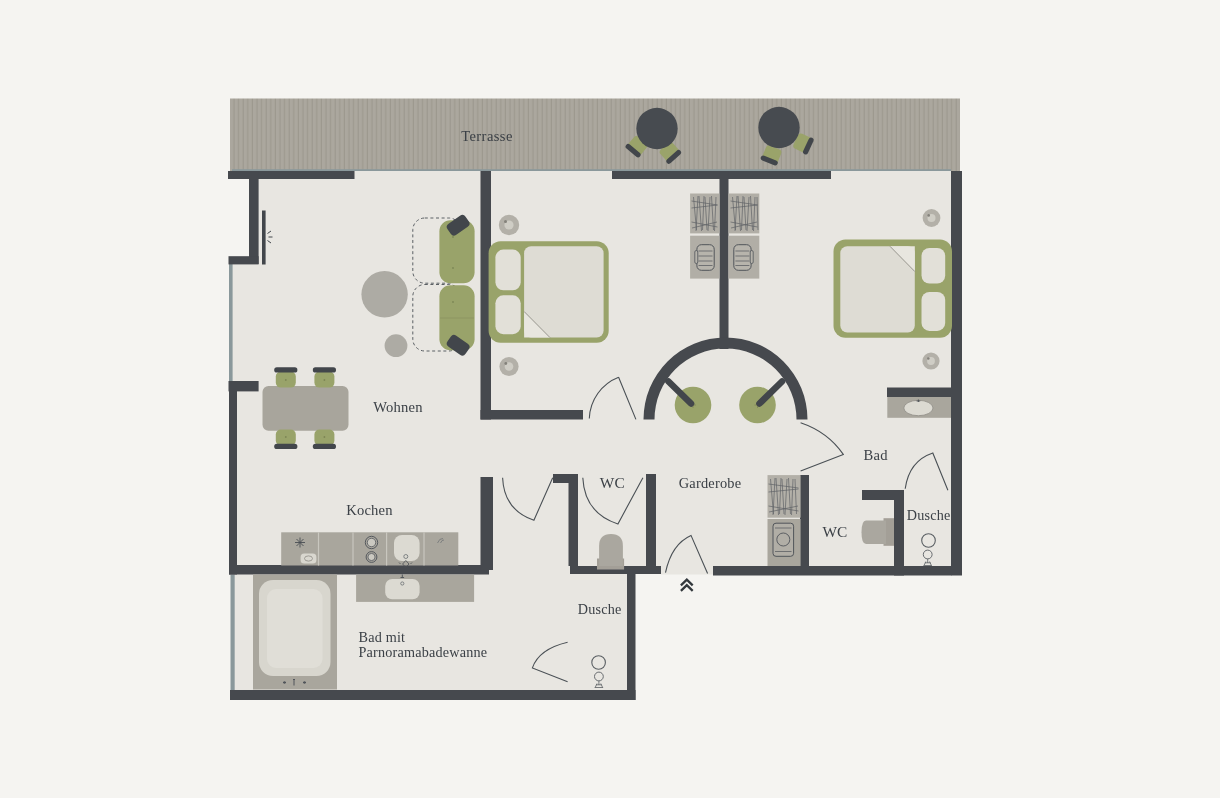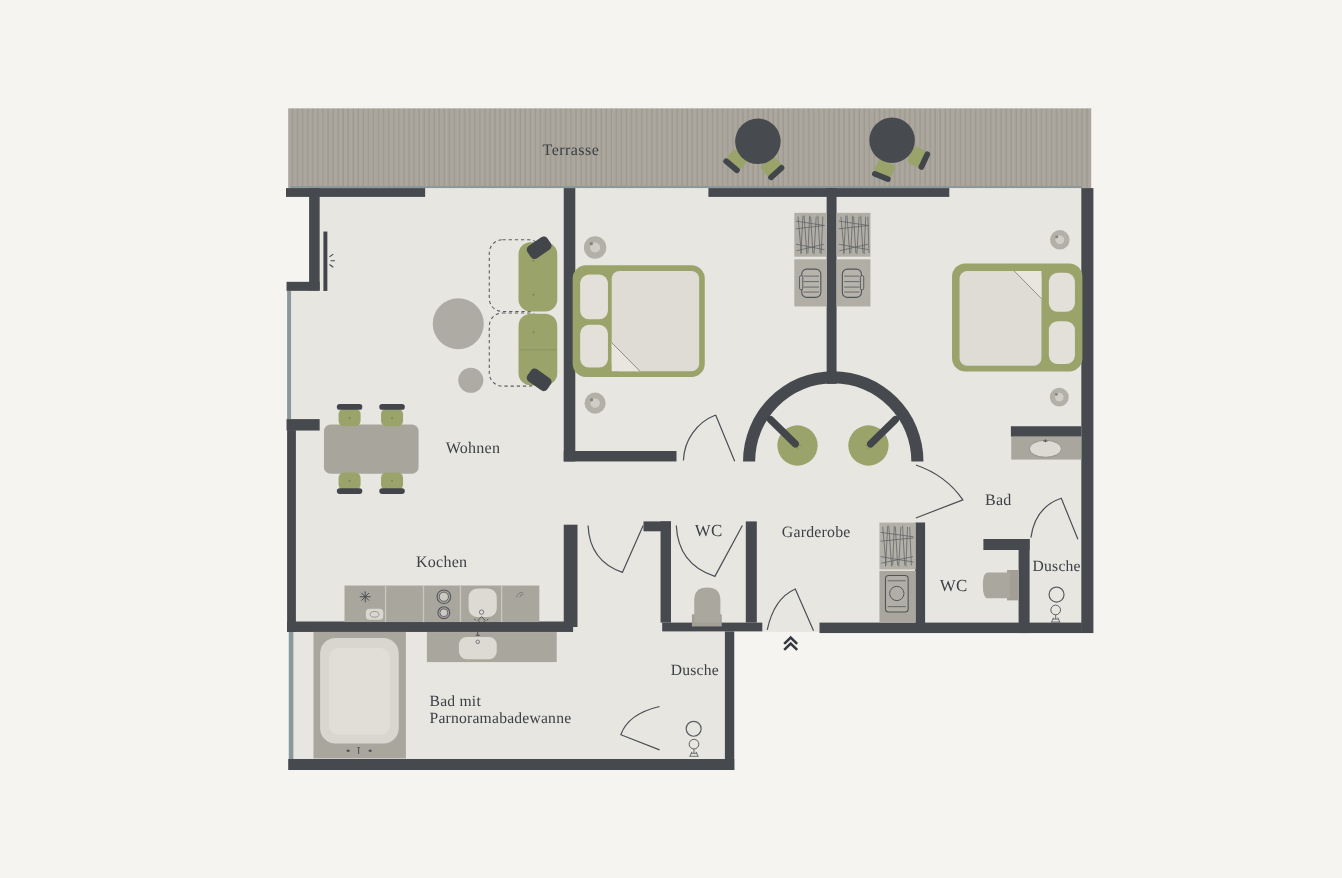--- a/index.html
+++ b/index.html
@@ -1,16 +1,16 @@
 <!DOCTYPE html>
 <html><head>
 <meta charset="utf-8">
 <style>
 html,body{margin:0;padding:0;background:#f5f4f1;}
-#wrap{width:1044px;height:798px;position:relative;overflow:hidden;padding-left:32px;}
+#wrap{width:1044px;height:798px;position:relative;overflow:hidden;}
 svg{display:block;}
 text{font-family:"Liberation Serif",serif;fill:#3b4046;}
 </style>
 </head>
 <body>
 <div id="wrap">
 <svg width="1220" height="798" viewBox="0 0 1220 798">
 <defs>
 <pattern id="deck" width="4.6" height="8" patternUnits="userSpaceOnUse">
 <rect width="4.6" height="8" fill="#aba79e"></rect>

